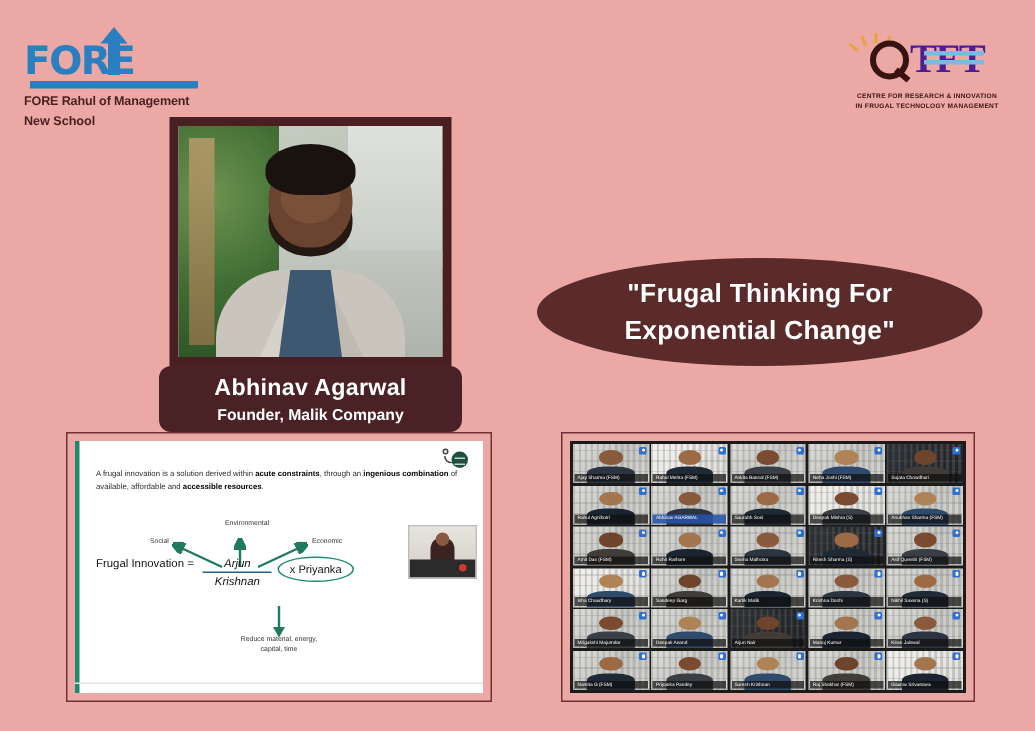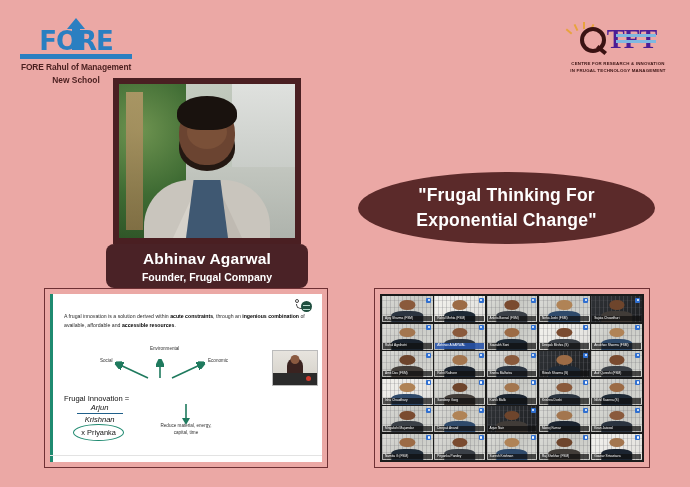--- a/index.html
+++ b/index.html
@@ -5,21 +5,21 @@
   * { margin:0; padding:0; box-sizing:border-box; }
   body {
     width:690px; height:487px; overflow:hidden;
     font-family:"Liberation Sans", sans-serif;
     background:#eba8a5;
     position:relative;
   }
   #poster { position:absolute; inset:0; background:#eba8a5; }
 
   
-  .fore-logo { position:absolute; left:16px; top:22px; width:120px; text-align:center; }
+  .fore-logo { position:absolute; left:16px; top:22px; width:120px; text-align:left; }
   .fore-mark { position:relative; height:38px; }
   .fore-word {
     font-size:26px; font-weight:bold; color:#2a7fc1; letter-spacing:-1px;
     line-height:38px; font-family:"DejaVu Sans", sans-serif;
   }
   .fore-arrow {
     position:absolute; left:50%; top:-4px; transform:translateX(-50%);
     width:0; height:0; border-left:9px solid transparent; border-right:9px solid transparent;
     border-bottom:11px solid #2a7fc1;
   }
@@ -123,21 +123,21 @@
   .globe-ico { position:absolute; right:10px; top:5px; width:18px; height:14px; }
   .globe-c { position:absolute; right:0; top:2px; width:11px; height:11px; border-radius:50%;
     background:#1f4f3f; }
   .globe-c:after{ content:""; position:absolute; left:2px; top:4px; width:7px; height:3px;
     border-top:1px solid #b6d8cc; border-bottom:1px solid #b6d8cc; }
   .globe-pin { position:absolute; left:1px; top:0; width:4px; height:4px; border:1px solid #444;
     border-radius:50%; }
   .globe-tail { position:absolute; left:2px; top:5px; width:9px; height:5px;
     border-bottom:1px solid #444; border-left:1px solid #444; border-radius:0 0 0 8px; }
 
-  .formula-row { position:absolute; left:14px; top:100px; display:flex; align-items:center;flex-direction:column; }
+  .formula-row { position:absolute; left:14px; top:77px; display:flex; align-items:flex-start; }
   .f-label { font-size:7.6px; color:#111; }
   .f-frac { margin-left:6px; text-align:center; }
   .f-num { font-size:7.6px; font-style:italic; color:#111; padding:0 8px 1px; }
   .f-bar { height:1px; background:#1f5f8a; }
   .f-den { font-size:7.6px; font-style:italic; color:#111; padding:1px 8px 0; }
   .f-ing {
     margin-left:4px; font-size:7.4px; color:#111; padding:3px 7px;
     border:1px solid #1f8a70; border-radius:50%;
   }
   .lbl-social { position:absolute; left:50px; top:64px; font-size:4.6px; color:#333; }
@@ -233,21 +233,21 @@
       <div class="ph-shirt"></div>
       <div class="ph-beard"></div>
       <div class="ph-head"></div>
       <div class="ph-face"></div>
       <div class="ph-hair"></div>
     </div>
   </div>
 
   <div class="name-band">
     <div class="name-main">Abhinav Agarwal</div>
-    <div class="name-sub">Founder, Frugal Company</div>
+    <div class="name-sub">Founder, Malik Company</div>
   </div>
 
 
   <div class="tagline-pill">
     <div class="tagline-l1">"Frugal Thinking For</div>
     <div class="tagline-l2">Exponential Change"</div>
   </div>
 
   <div class="panel" id="slide-panel">
     <div class="slide">

